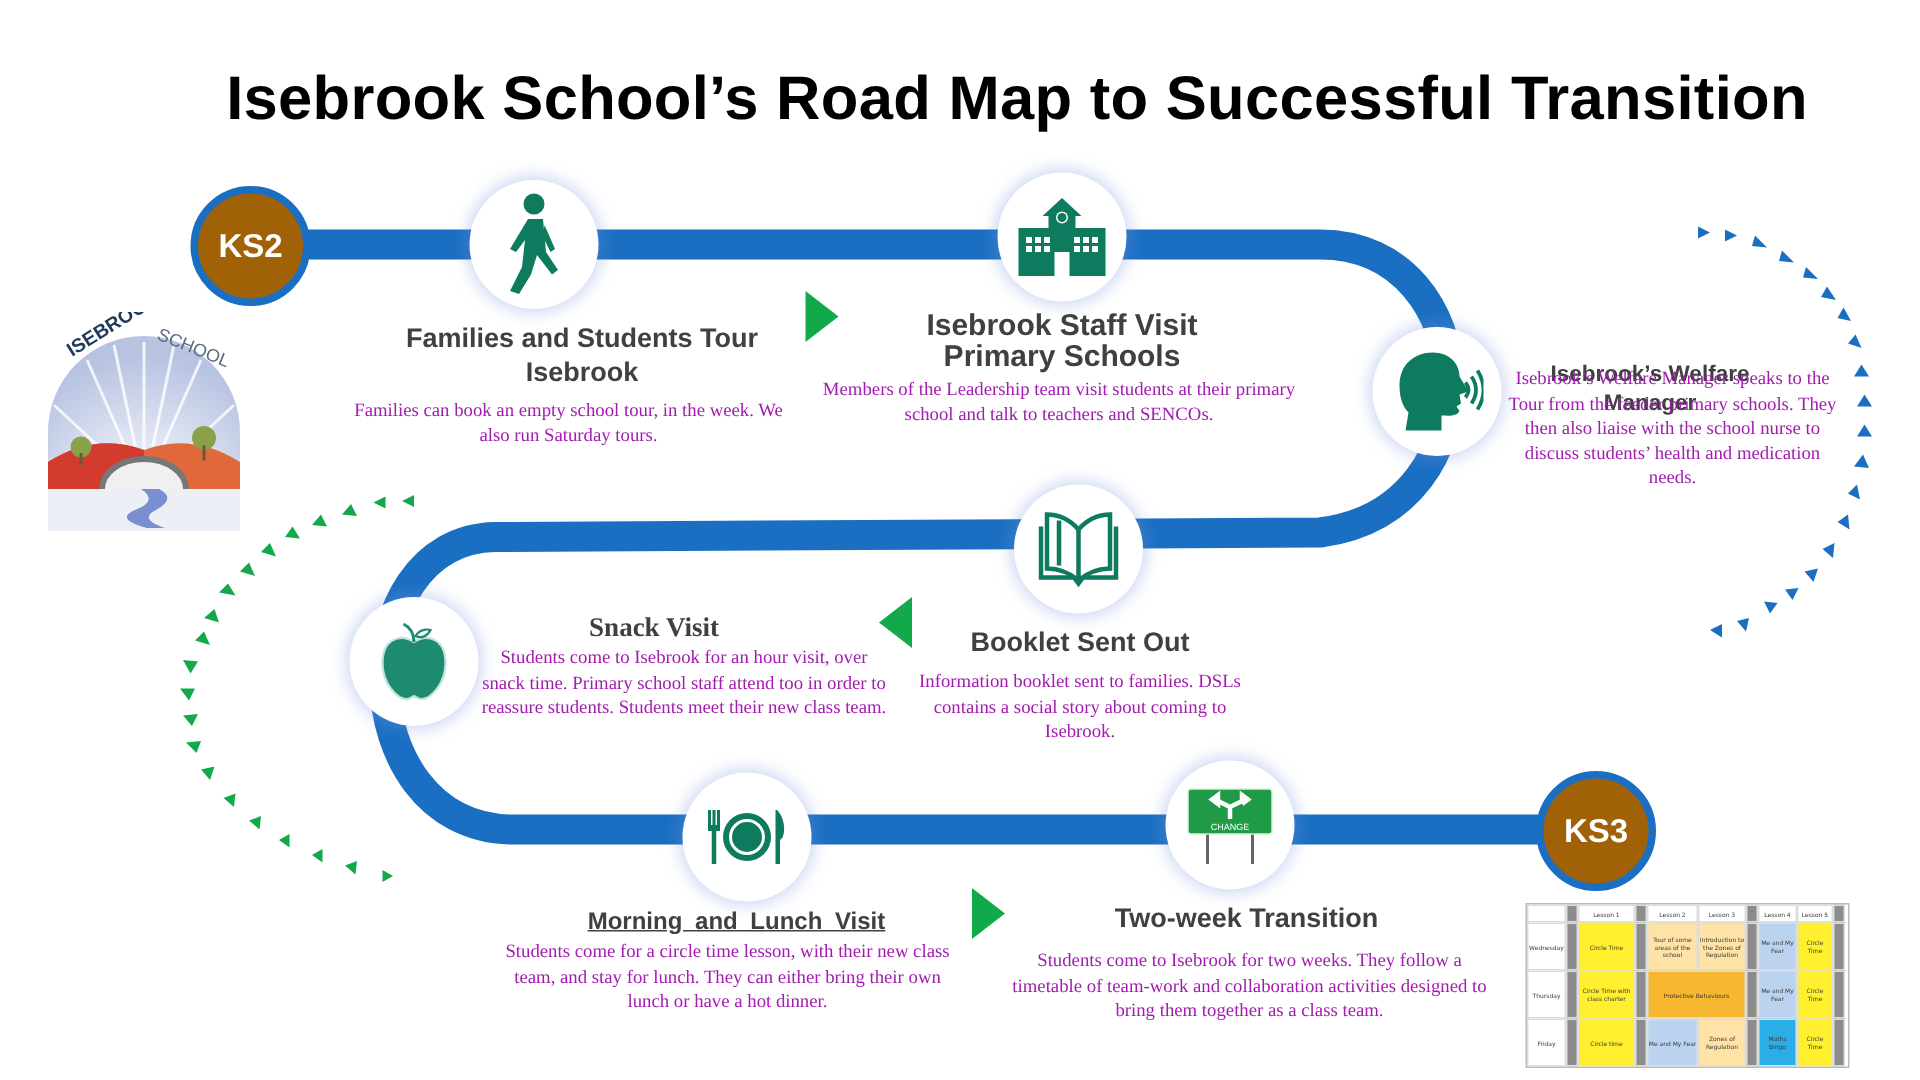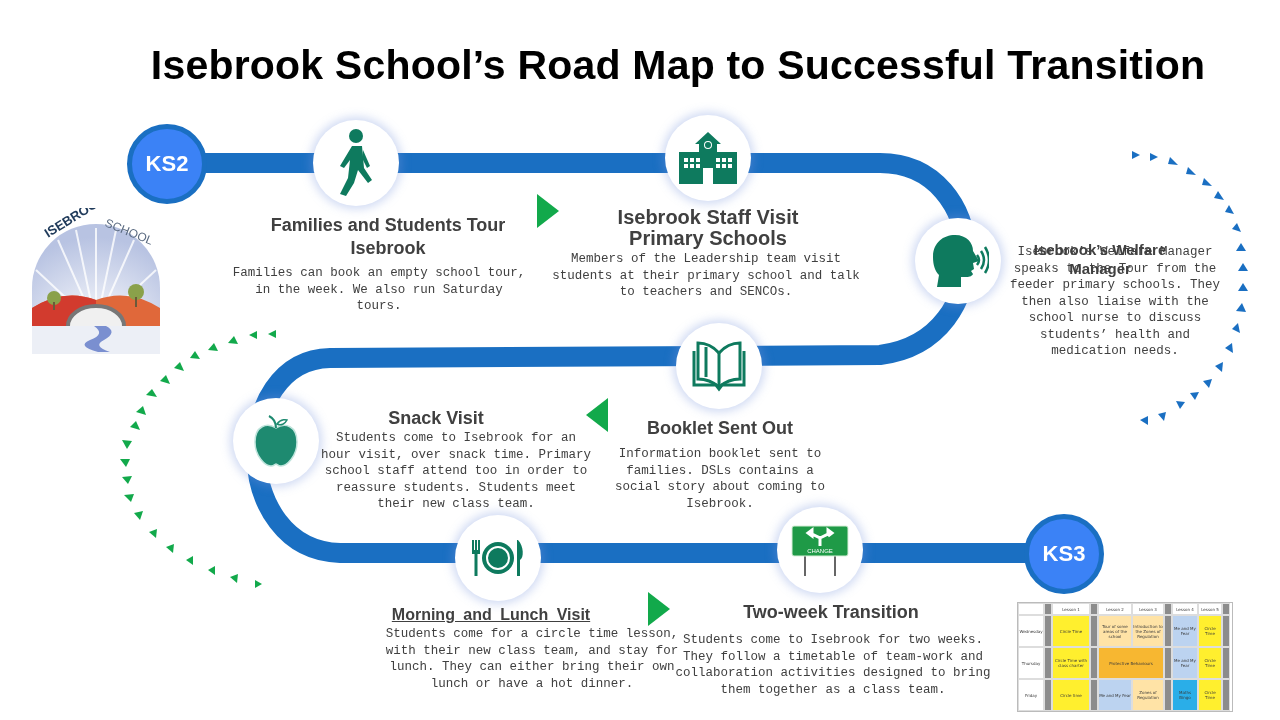--- a/index.html
+++ b/index.html
@@ -1,22 +1,22 @@
 <!DOCTYPE html>
 <html><head>
 <meta charset="utf-8">
 <style>
   html, body { margin:0; padding:0; }
   body { width:1280px; height:720px; position:relative; overflow:hidden; background:#ffffff; font-family:"Liberation Sans", sans-serif; color:#3a3a3a; }
   .title { position:absolute; left:0; width:1356px; top:42px; text-align:center; font-family:"Liberation Sans", sans-serif; font-weight:bold; font-size:41px; color:#000; letter-spacing:0.2px; }
   svg.road { position:absolute; left:0; top:0; }
   .node { position:absolute; width:86px; height:86px; border-radius:50%; background:#fff; box-shadow:0 0 10px 3px rgba(120,150,220,0.35); display:flex; align-items:center; justify-content:center; }
-  .ks { position:absolute; width:70px; height:70px; border-radius:50%; background:#3b82f6; border:5px solid #1a6fc2; color:#fff; font-weight:bold; font-size:22px; display:flex; align-items:center; justify-content:center; }
+  .ks { position:absolute; width:70px; height:70px; border-radius:50%; background:#a16207; border:5px solid #1a6fc2; color:#fff; font-weight:bold; font-size:22px; display:flex; align-items:center; justify-content:center; }
   .step-title { position:absolute; text-align:center; font-weight:bold; color:#404040; font-size:18px; line-height:23px; }
-  .step-desc { position:absolute; text-align:center; font-family:Liberation Mono, monospace; font-size:12.5px; line-height:16.5px; color:#404040; }
+  .step-desc { position:absolute; text-align:center; font-family:Liberation Serif, serif; font-size:12.5px; line-height:16.5px; color:#a21caf; }
   .tri { position:absolute; width:0; height:0; }
   .tri.right { border-top:17px solid transparent; border-bottom:17px solid transparent; border-left:22px solid #12a94b; }
   .tri.left { border-top:17px solid transparent; border-bottom:17px solid transparent; border-right:22px solid #12a94b; }
   .logo { position:absolute; left:28px; top:208px; width:136px; height:146px; }
   .timetable { position:absolute; left:1017px; top:602px; width:214px; height:108px; border:1px solid #bbb; background:#fff; display:grid; grid-template-columns:26px 8px 38px 8px 34px 32px 8px 26px 24px 8px; grid-template-rows:12px 1fr 1fr 1fr; font-size:4px; font-family:"DejaVu Sans", sans-serif; overflow:hidden; }
   .timetable div { border:0.5px solid #ddd; display:flex; align-items:center; justify-content:center; text-align:center; overflow:hidden; }
   .g { background:#8c8c8c; }
   .y { background:#ffef2e; }
   .o { background:#f7b731; }
   .pl { background:#ffe3a6; }
@@ -178,39 +178,39 @@
 <div class="step-title" style="left:620px;top:417px;width:200px;">Booklet Sent Out</div>
 <div class="step-desc" style="left:612px;top:446px;width:216px;">Information booklet sent to families. DSLs contains a social story about coming to Isebrook.</div>
 
 <div class="node" style="left:233px;top:398px;">
   <svg width="50" height="54" viewBox="0 0 50 54">
     <path d="M25 14 C16 8 4 12 4 28 C4 42 14 52 20 52 C23 52 24 50 25 50 C26 50 27 52 30 52 C36 52 46 42 46 28 C46 12 34 8 25 14 Z" fill="#1e8a70" stroke="#bfe4dc" stroke-width="1.5"></path>
     <path d="M25 14 C25 8 22 4 18 2" stroke="#1e8a70" stroke-width="2" fill="none"></path>
     <path d="M26 10 C30 4 36 6 36 6 C34 10 30 12 26 10 Z" fill="none" stroke="#1e8a70" stroke-width="1.5"></path>
   </svg>
 </div>
-<div class="step-title" style="left:336px;top:407px;width:200px;">Snack Visit</div>
+<div class="step-title" style="left:336px;top:407px;width:200px;font-family:Liberation Serif, serif;">Snack Visit</div>
 <div class="step-desc" style="left:318px;top:430px;width:276px;">Students come to Isebrook for an hour visit, over snack time. Primary school staff attend too in order to reassure students. Students meet their new class team.</div>
 
 <div class="node" style="left:455px;top:515px;">
   <svg width="56" height="40" viewBox="0 0 56 40">
     <g fill="#0e7a5e">
       <rect x="2" y="2" width="2" height="12"></rect>
         <rect x="5" y="2" width="2" height="12"></rect>
         <rect x="8" y="2" width="2" height="12"></rect>
       <rect x="2" y="12" width="8" height="4"></rect>
       <rect x="4.5" y="14" width="3" height="24"></rect>
       <circle cx="28" cy="20" r="16"></circle>
       <path d="M48 2 C54 8 54 20 50 22 L50 38 L47 38 L47 2 Z"></path>
     </g>
     <circle cx="28" cy="20" r="11" fill="none" stroke="#ffffff" stroke-width="2"></circle>
   </svg>
 </div>
 <div class="step-title" style="left:380px;top:605px;width:222px;font-size:16px;line-height:20px;word-spacing:4px;text-decoration:underline;">Morning and Lunch Visit</div>
-<div class="step-desc" style="left:330px;top:626px;width:310px;margin-left:47px;">Students come for a circle time lesson, with their new class team, and stay for lunch. They can either bring their own lunch or have a hot dinner.</div>
+<div class="step-desc" style="left:330px;top:626px;width:310px;">Students come for a circle time lesson, with their new class team, and stay for lunch. They can either bring their own lunch or have a hot dinner.</div>
 
 <div class="tri right" style="left:648px;top:592px;"></div>
 
 <div class="node" style="left:777px;top:507px;">
   <svg width="60" height="52" viewBox="0 0 60 52">
     <rect x="14" y="30" width="2" height="22" fill="#666"></rect>
     <rect x="44" y="30" width="2" height="22" fill="#666"></rect>
     <rect x="2" y="2" width="56" height="30" rx="2" fill="#1f9a47" stroke="#d8efd8" stroke-width="1"></rect>
     <path d="M30 22 L30 14 L22 10 L22 6 L18 9 L22 12 L22 10 M30 14 L38 10 L38 6 L42 9 L38 12" stroke="#fff" stroke-width="3" fill="none"></path>
     <text x="30" y="29" text-anchor="middle" font-family="Liberation Sans, sans-serif" font-size="6" fill="#fff">CHANGE</text>

